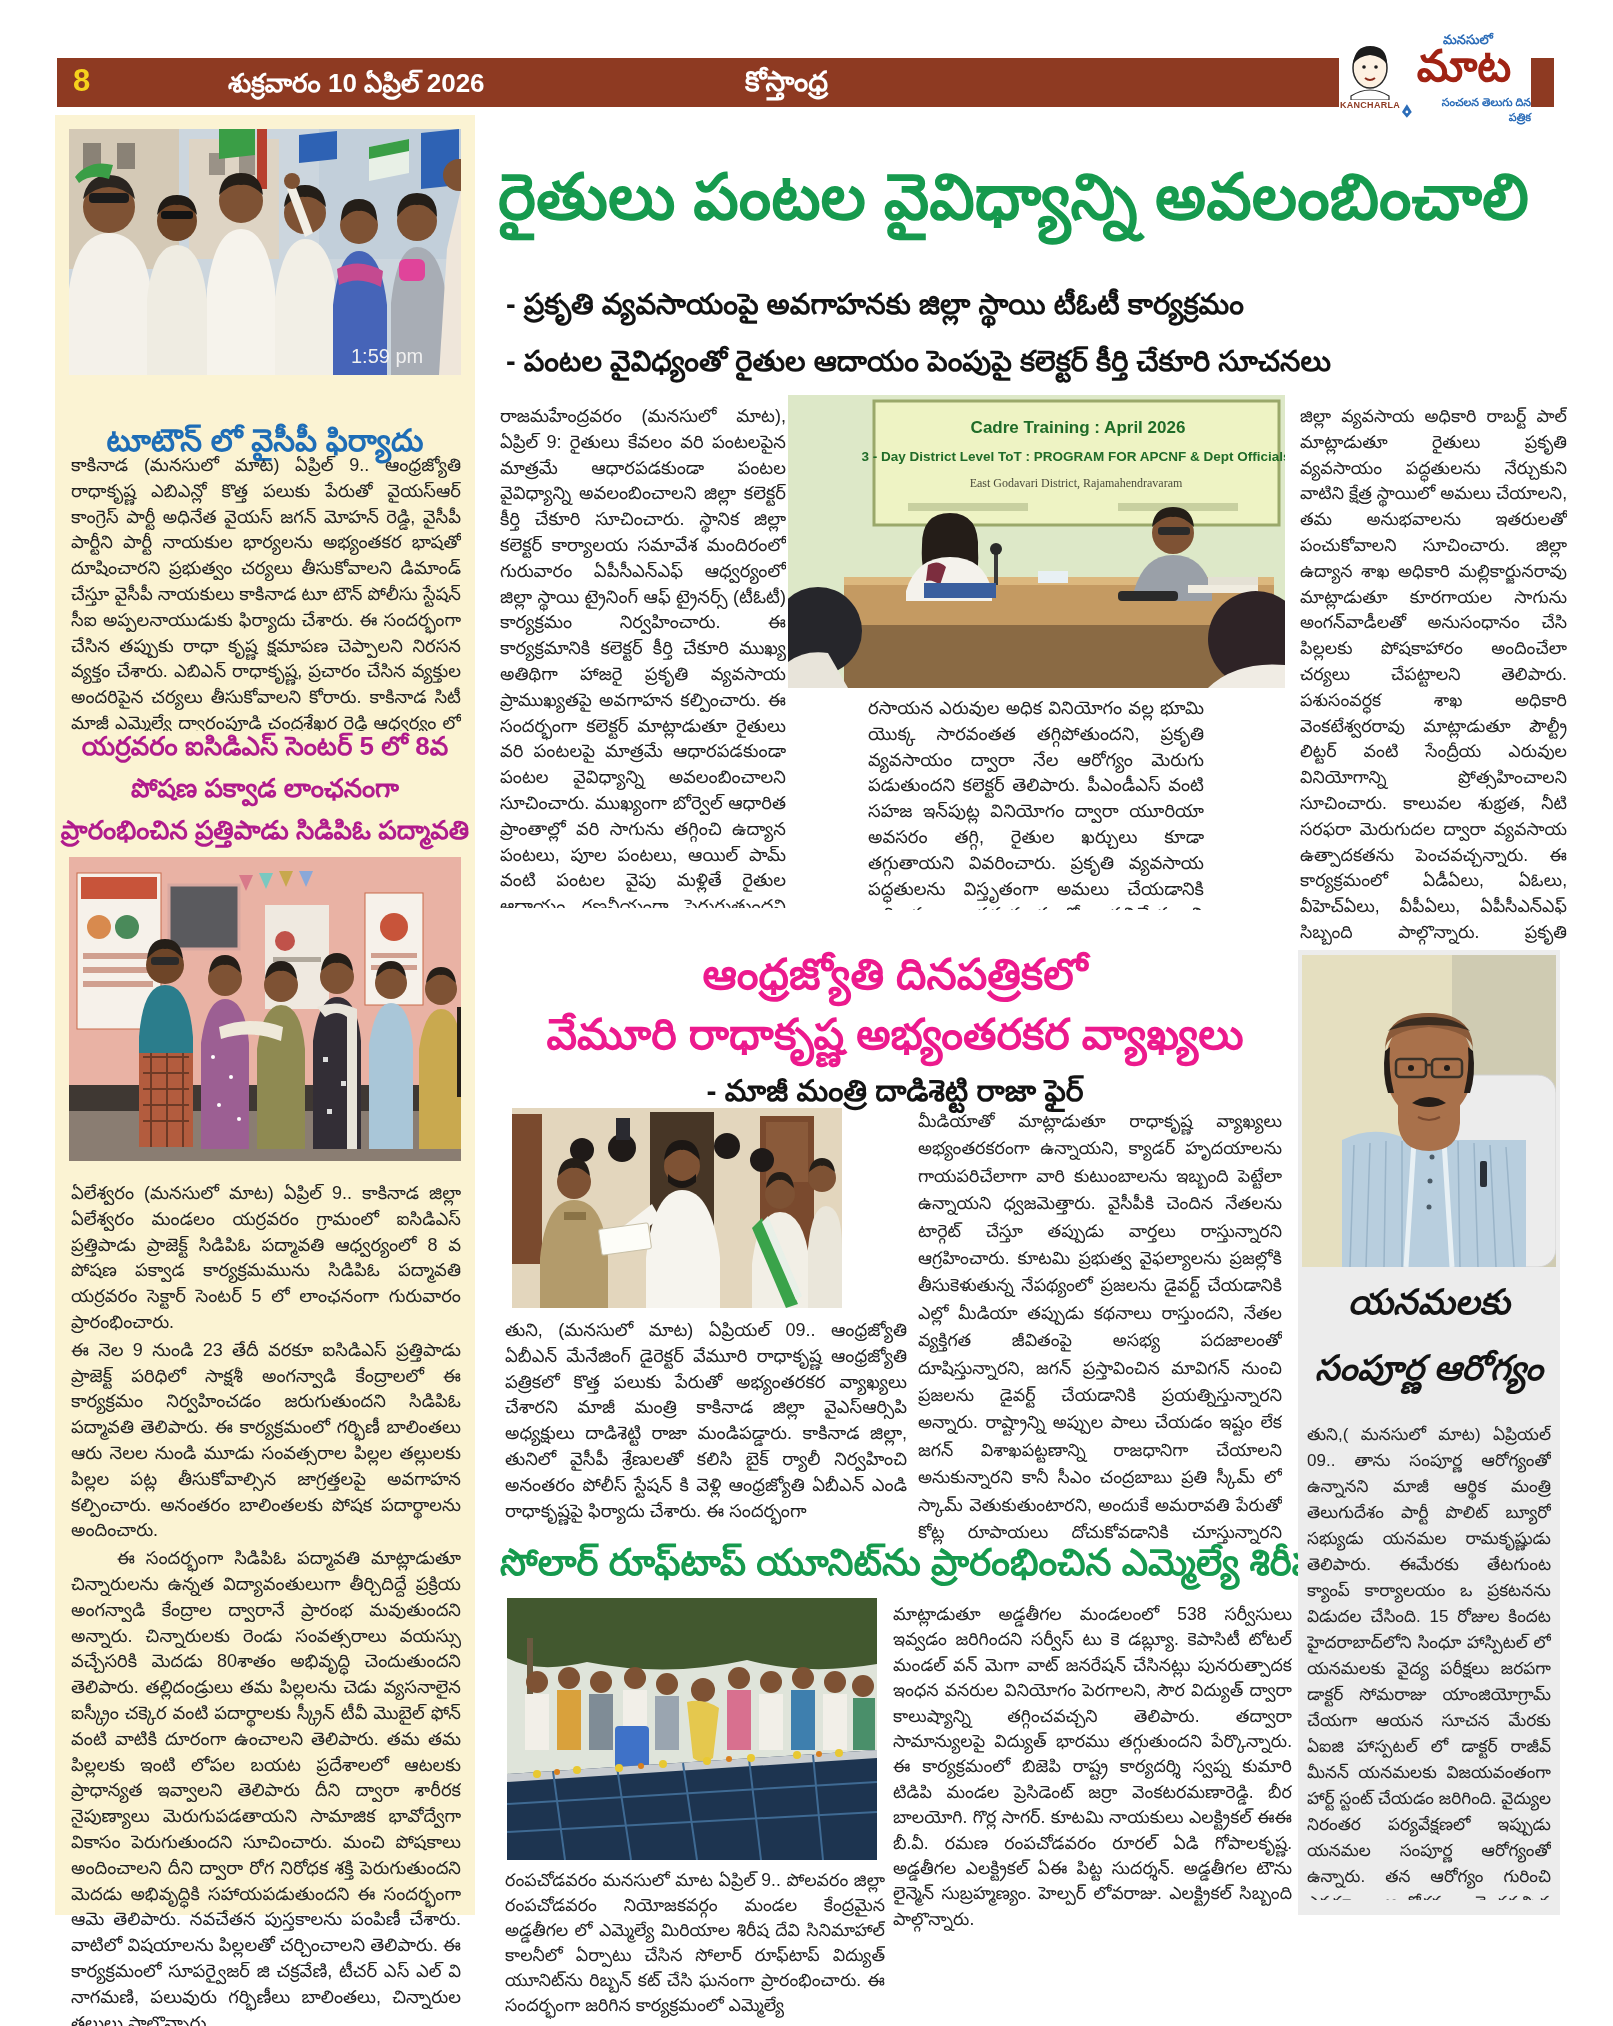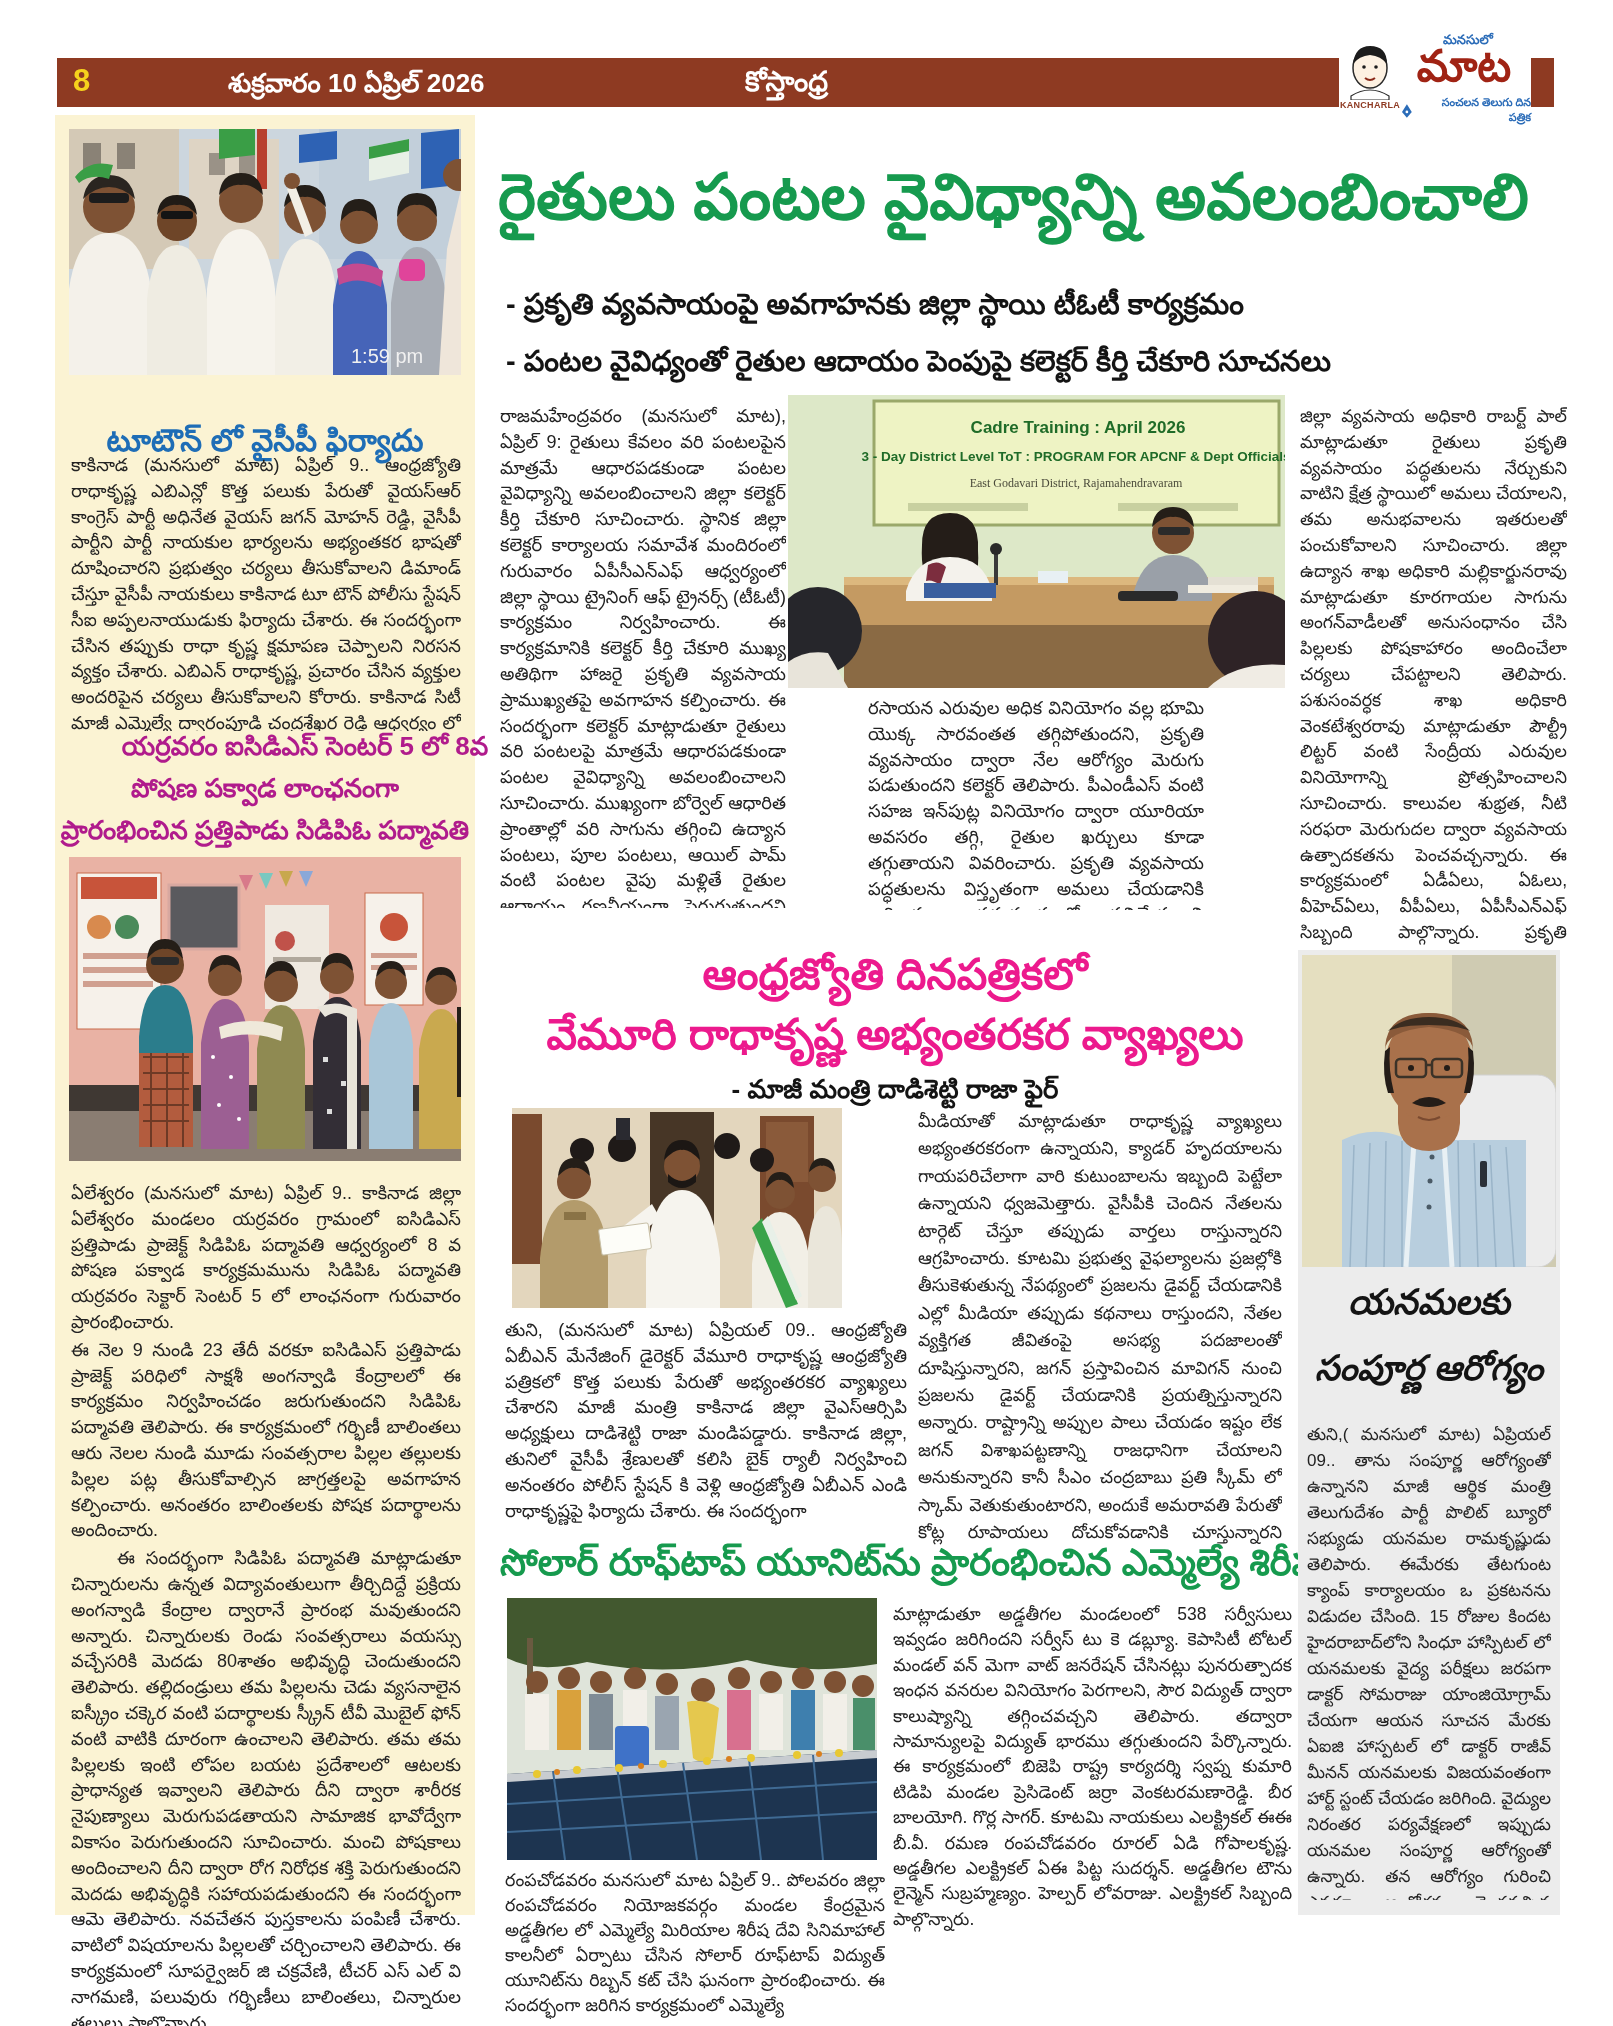--- a/index.html
+++ b/index.html
@@ -27,39 +27,39 @@
   .left-panel{left:55px;top:115px;width:420px;height:1800px;background:#fbf3d3;}
   .photo1{position:absolute;left:14px;top:14px;width:392px;height:246px;}
   .p1-time{position:absolute;left:296px;top:230px;font-size:20px;color:#f0f0f0;}
   .lh-blue{position:absolute;left:0;width:420px;text-align:center;
            font-size:31px;font-weight:bold;color:#1e6db6;}
   .lb1{top:252px;} .lb2{top:308px;}
   .body-txt{font-size:18px;line-height:25.8px;text-align:justify;color:#222222;overflow:hidden;}
   .body1{position:absolute;left:16px;top:338px;width:390px;height:278px;}
   .lh-mag{position:absolute;left:0;width:420px;text-align:center;
           font-size:26px;font-weight:bold;color:#b01b8c;}
-  .lm1{top:616px;padding-left:40px;} .lm2{top:658px;} .lm3{top:700px;}
+  .lm1{top:616px;} .lm2{top:658px;} .lm3{top:700px;}
   .photo2{position:absolute;left:14px;top:742px;width:392px;height:304px;}
   .body2{position:absolute;left:16px;top:1066px;width:390px;height:712px;}
   .body2 p{margin:0 0 2px 0;} .indent{text-indent:46px;}
 
   
   .lead-headline{left:498px;top:122px;width:1068px;height:158px;font-size:64px;font-weight:bold;
                  color:#169a4e;line-height:150px;white-space:nowrap;overflow:hidden;}
   .lead-bullet{left:506px;width:1060px;font-size:29px;font-weight:bold;color:#141414;white-space:nowrap;}
   .lbu1{top:288px;} .lbu2{top:345px;}
   .lead-c1{left:500px;top:404px;width:286px;height:504px;}
   .photo3{left:788px;top:395px;width:497px;height:293px;}
   .lead-c2{left:868px;top:696px;width:336px;height:214px;}
   .lead-c3{left:1300px;top:404px;width:267px;height:544px;font-size:17.5px;}
 
   
   .abn-h{left:500px;width:790px;text-align:center;font-size:43px;font-weight:bold;color:#ec1a8d;}
   .ah1{top:950px;} .ah2{top:1010px;}
-  .abn-sub{left:500px;top:1074px;width:790px;text-align:center;font-size:26px;font-weight:bold;color:#141414;}
+  .abn-sub{left:500px;top:1074px;width:790px;text-align:center;font-size:30px;font-weight:bold;color:#141414;}
   .photo4{left:512px;top:1108px;width:330px;height:200px;}
   .abn-c1{left:505px;top:1318px;width:402px;height:232px;}
   .abn-c2{left:918px;top:1108px;width:364px;height:442px;font-size:17.5px;line-height:27.4px;}
 
   
   .solar-h{left:500px;top:1542px;width:790px;text-align:center;font-size:37px;font-weight:bold;
            color:#169a4e;white-space:nowrap;text-shadow:0 0 2px #ffffff;}
   .photo5{left:507px;top:1598px;width:370px;height:262px;}
   .solar-c1{left:505px;top:1868px;width:380px;height:152px;font-size:17.5px;line-height:25px;}
   .solar-c2{left:893px;top:1602px;width:399px;height:410px;font-size:17.5px;line-height:25.4px;}

